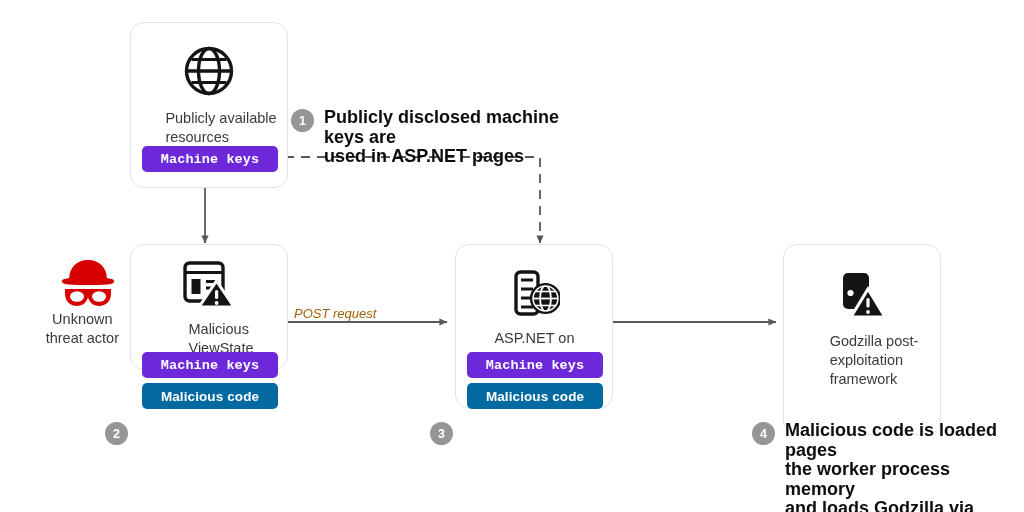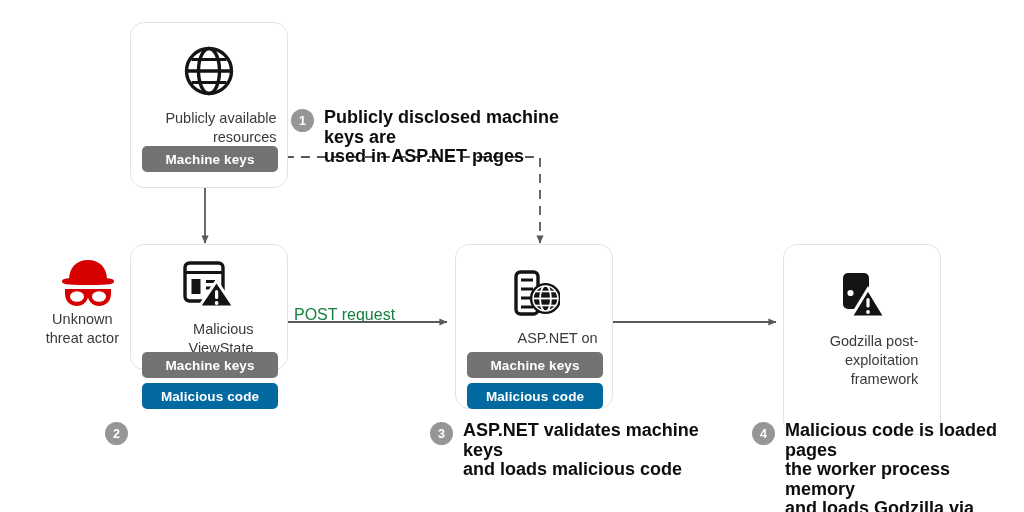--- a/index.html
+++ b/index.html
@@ -29,36 +29,36 @@
     align-items: center;
   }
   .node-icon {
     color: #141414;
     display: block;
   }
   .node-label {
     font-size: 14.5px;
     line-height: 19px;
     color: #3a3a3a;
-    text-align: right;
+    text-align: left;
     white-space: pre-line;
     margin-left: 24px;
   }
   .pill {
     box-sizing: border-box;
     border-radius: 5px;
     font-size: 13.5px;
     font-weight: bold;
     color: #ffffff;
     display: flex;
     align-items: center;
     justify-content: center;
     letter-spacing: 0.1px;
   }
-  .pill.dark { background: #737373; }
+  .pill.dark { background: #6d28d9; font-family: Liberation Mono, monospace; }
   .pill.red  { background: #0369a1; }
 
   .actor {
     position: absolute;
     display: flex;
     flex-direction: column;
     align-items: flex-end;
   }
   .actor-label {
     font-size: 14.5px;
@@ -91,22 +91,23 @@
     margin-left: 10px;
     font-size: 18px;
     line-height: 19.5px;
     font-weight: bold;
     color: #0d0d0d;
     white-space: pre-line;
   }
 
   .edge-label {
     position: absolute;
-    font-size: 16px;
-    color: #15803d;
+    font-size: 13px;
+    font-style: italic;
+    color: #a16207;
     white-space: nowrap;
   }
 
   svg.connectors {
     position: absolute;
     left: 0;
     top: 0;
     width: 1024px;
     height: 512px;
     pointer-events: none;
@@ -232,22 +233,20 @@
     <div class="callout-text">Publicly disclosed machine keys are
 used in ASP.NET pages</div>
   </div>
 
   <div class="callout" style="left:105px; top:421px; width:290px;">
     <div class="callout-num">2</div>
   </div>
 
   <div class="callout" style="left:430px; top:421px; width:280px;">
     <div class="callout-num">3</div>
-    <div class="callout-text">ASP.NET validates machine keys
-and loads malicious code</div>
   </div>
 
   <div class="callout" style="left:752px; top:421px; width:270px;">
     <div class="callout-num">4</div>
     <div class="callout-text">Malicious code is loaded pages
 the worker process memory
 and loads Godzilla via reflective
 DLL loading</div>
   </div>
 

